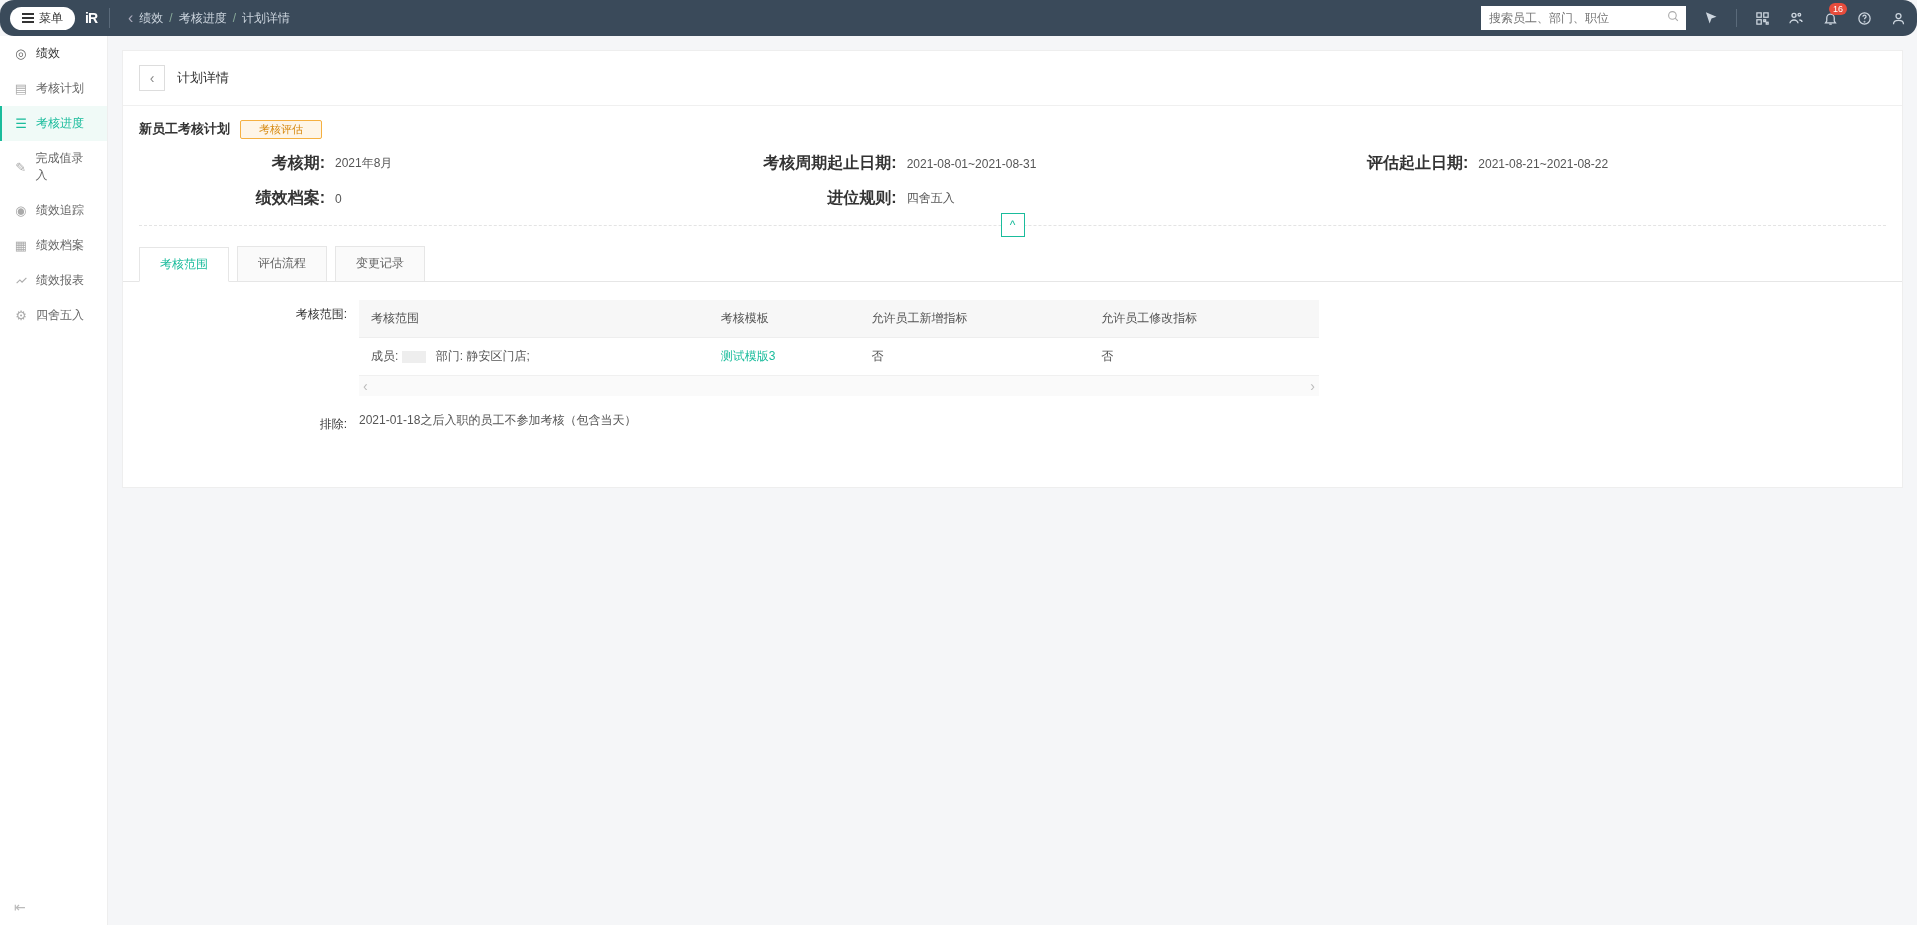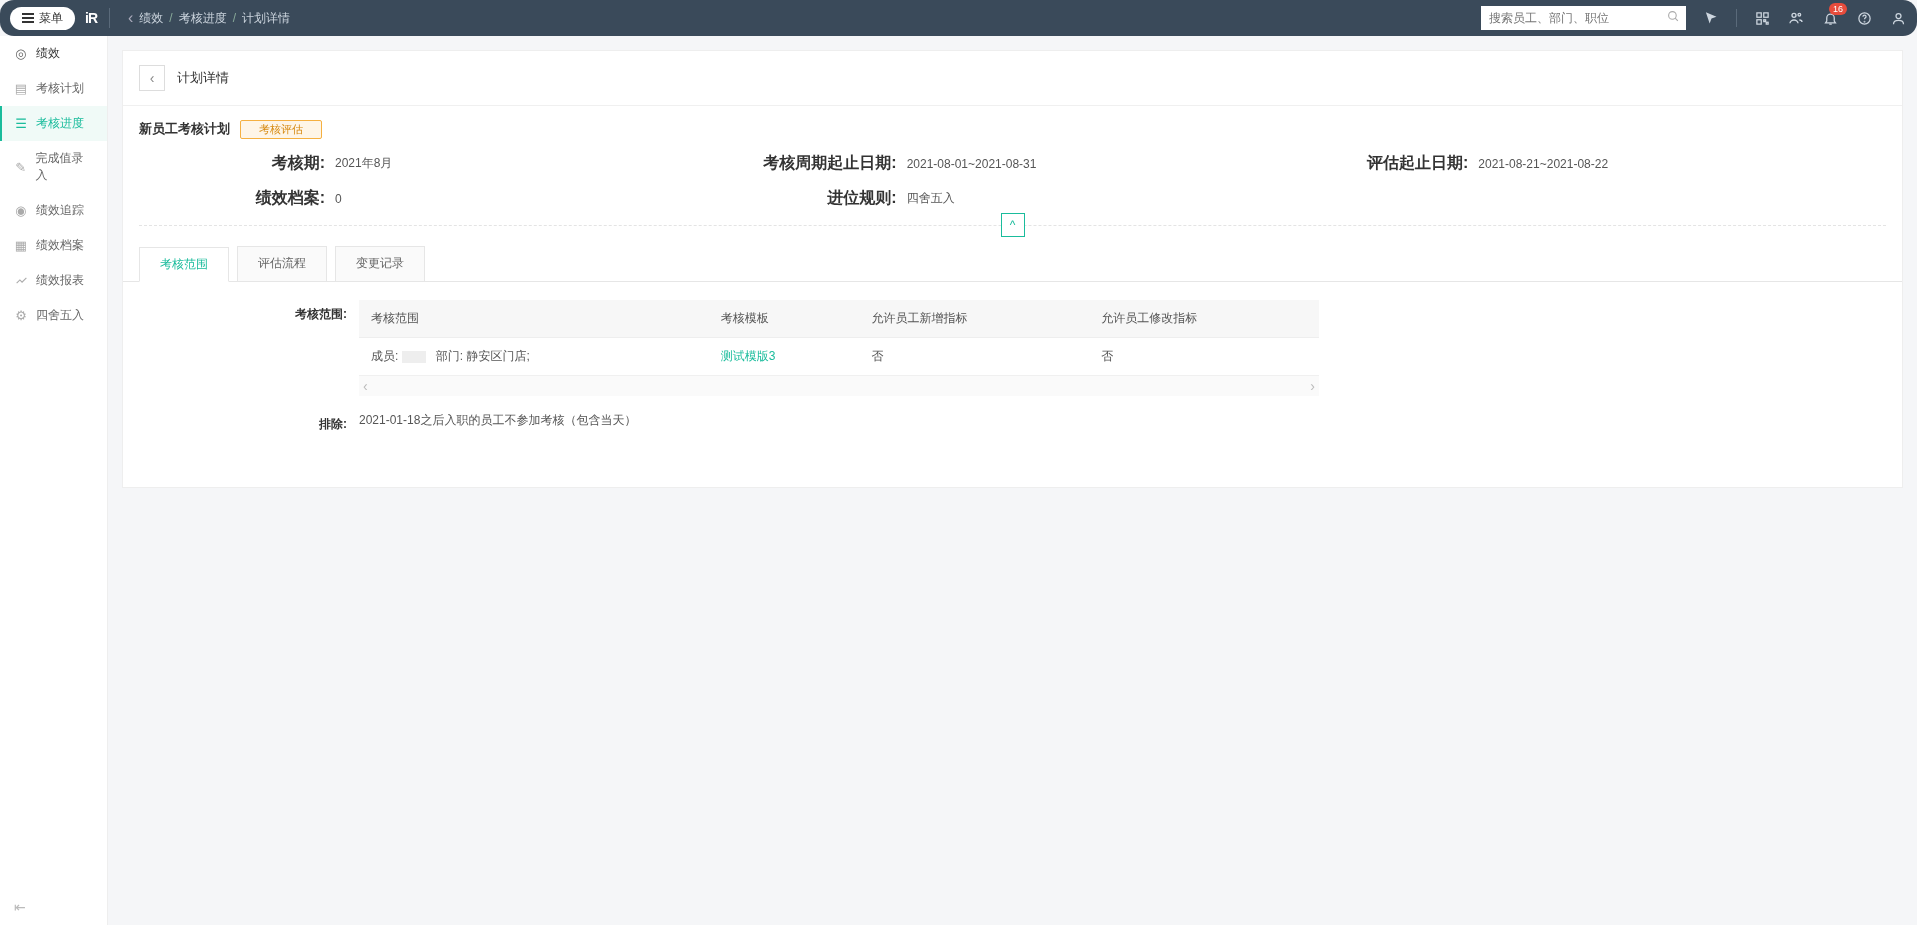--- a/index.html
+++ b/index.html
@@ -54,21 +54,21 @@
 .info-pair .value .redact { display: inline-block; width: 70px; height: 12px; background: #eee; vertical-align: middle; }
 
 .collapse-toggle { position: absolute; left: 50%; bottom: -12px; transform: translateX(-50%); width: 24px; height: 24px; border: 1px solid #1abc9c; background: #fff; color: #1abc9c; display: flex; align-items: center; justify-content: center; cursor: pointer; font-size: 12px; }
 
 .tabs { display: flex; gap: 8px; padding: 20px 16px 0; }
 .tab { border: 1px solid #e6e6e6; border-bottom: none; padding: 8px 20px; font-size: 12px; color: #666; cursor: pointer; background: #fafafa; }
 .tab.active { color: #1abc9c; background: #fff; border-bottom: 1px solid #fff; position: relative; top: 1px; }
 
 .tab-body { border-top: 1px solid #e6e6e6; padding: 18px 16px 40px; }
 .form-row { display: flex; align-items: flex-start; margin-bottom: 14px; }
-.form-label { width: 220px; text-align: right; font-weight: bold; font-size: 12px; padding-right: 12px; padding-top: 6px; }
+.form-label { width: 220px; text-align: right; font-weight: normal; font-size: 12px; padding-right: 12px; padding-top: 6px; }
 .form-content { flex: 1; max-width: 960px; }
 
 .tbl { width: 100%; border-collapse: collapse; font-size: 12px; }
 .tbl th { background: #f7f7f7; text-align: left; padding: 10px 12px; font-weight: 500; color: #555; border-bottom: 1px solid #eee; }
 .tbl td { padding: 10px 12px; border-bottom: 1px solid #f0f0f0; color: #555; }
 .tbl .link { color: #1abc9c; cursor: pointer; }
 .tbl .redact { display: inline-block; width: 24px; height: 12px; background: #eee; vertical-align: middle; }
 .row-scroll { display: flex; justify-content: space-between; color: #bbb; font-size: 14px; padding: 2px 4px; background:#fafafa; }
 .row-scroll span { cursor: pointer; }
 

